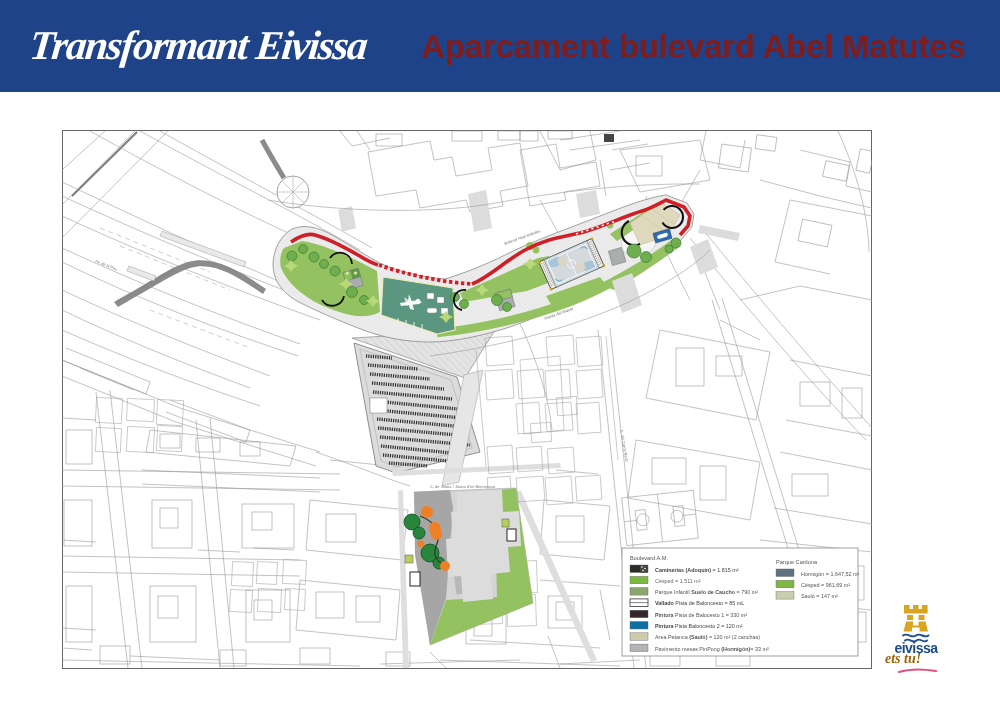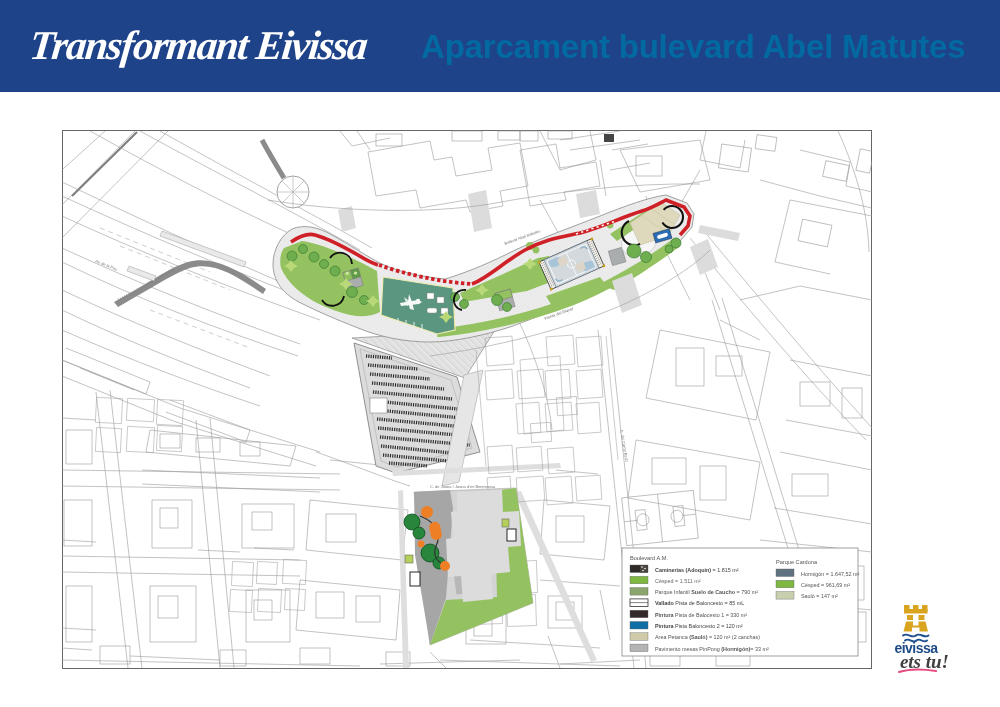--- a/index.html
+++ b/index.html
@@ -2,21 +2,21 @@
 <html><head>
 <meta charset="utf-8">
 <style>
   html,body{margin:0;padding:0;}
   body{width:1000px;height:707px;position:relative;background:#ffffff;overflow:hidden;
        font-family:"Liberation Sans", sans-serif;}
   .hdr{position:absolute;left:0;top:0;width:1000px;height:92px;background:#1f4389;}
   .script{position:absolute;left:30px;top:21px;color:#fff;
           font-family:"Liberation Serif", serif;font-style:italic;font-weight:700;
           font-size:41px;letter-spacing:-1.5px;transform:skewX(-6deg);}
-  .title{position:absolute;left:421px;top:28px;color:#0369a1;font-weight:700;font-size:33px;letter-spacing:-0.2px;}
+  .title{position:absolute;left:421px;top:28px;color:#7f1d1d;font-weight:700;font-size:33px;letter-spacing:-0.2px;}
   svg{position:absolute;}
 </style>
 </head>
 <body>
 
 <div class="hdr"></div>
 
 <div class="script">Transformant Eivissa</div>
 
 <div class="title">Aparcament bulevard Abel Matutes</div>
@@ -543,18 +543,18 @@
   </g>
 
   <g fill="none" stroke="#1d4f8f" stroke-width="1.9" stroke-linecap="round">
     <path d="M18,35.5 C22.5,32 27,39 31,35.5 C35,32 39.5,39 43.5,35.5"></path>
     <path d="M20,40.5 C24,37 28,44 31.5,40.5 C35,37 38.5,44 42,40.5"></path>
   </g>
 
   <text x="31" y="52.5" text-anchor="middle" font-size="14" font-weight="bold" fill="#1c4a86" font-family="Liberation Sans, sans-serif" letter-spacing="-0.5">eivissa</text>
 </svg>
 
-<div style="position:absolute;left:885px;top:651px;width:64px;text-align:right;color:#404040;
-     font-family:'Liberation Serif',serif;font-style:italic;font-weight:700;font-size:19px;">ets tu!</div>
+<div style="position:absolute;left:885px;top:651px;width:64px;text-align:left;color:#a16207;
+     font-family:'Liberation Serif',serif;font-style:italic;font-weight:700;font-size:14px;">ets tu!</div>
 
 <svg style="left:897px;top:668px" width="42" height="7" viewBox="0 0 42 7">
   <path d="M2,4 C12,1 26,1 39,3" fill="none" stroke="#e84b7d" stroke-width="2" stroke-linecap="round"></path>
 </svg>
 
 </body></html>

